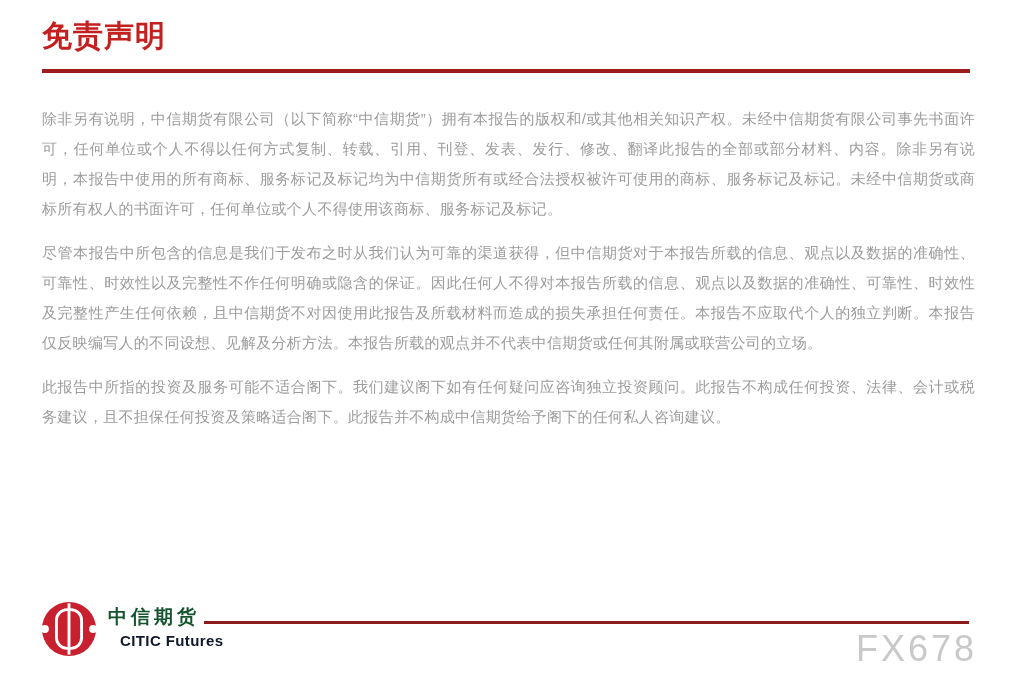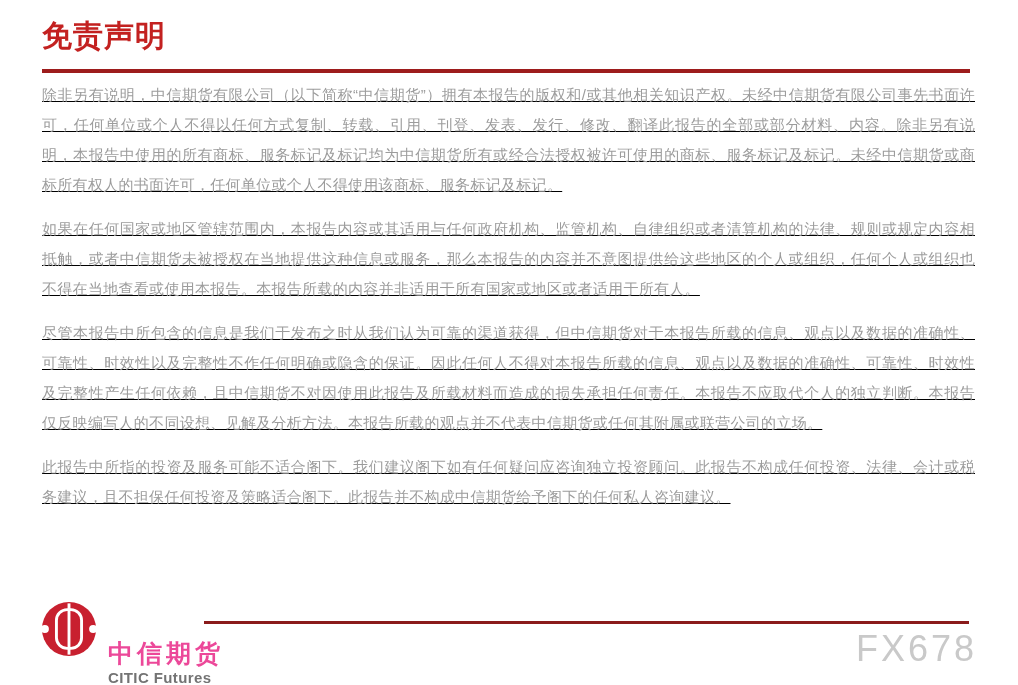--- a/index.html
+++ b/index.html
@@ -25,23 +25,22 @@
     position: absolute;
     left: 42px;
     top: 69px;
     width: 928px;
     height: 4px;
     background: var(--rule-red, #9d1c1c);
   }
   .body {
     position: absolute;
     left: 42px;
-    top: 80px;
+    top: 104px;
     width: 933px;
-    text-decoration: underline;
   }
   .body p {
     margin: 0 0 14px 0;
     font-size: 15px;
     line-height: 30px;
     color: var(--body-gray, #9c9c9c);
     text-align: justify;
     letter-spacing: 0.3px;
   }
   .footer-logo {
@@ -49,34 +48,34 @@
     left: 40px;
     top: 600px;
     display: flex;
     align-items: flex-start;
   }
   .logo-mark { width: 58px; height: 58px; flex: 0 0 auto; }
   .logo-text { margin-left: 10px; padding-top: 1px; }
   .logo-cn {
     font-family: "DejaVu Serif", "Liberation Serif", serif;
     font-weight: bold;
-    font-size: 25px;
+    font-size: 19px;
     line-height: 31px;
-    color: #ec4899;
+    color: #14532d;
     letter-spacing: 4px;
     white-space: nowrap;
-    margin-top: 37px;
   }
   .logo-en {
     font-weight: bold;
     font-size: 15px;
     line-height: 18px;
-    color: #737373;
+    color: #0f172a;
     letter-spacing: 0.4px;
     white-space: nowrap;
+    margin-left: 12px;
   }
   .footer-rule {
     position: absolute;
     left: 204px;
     top: 621px;
     width: 765px;
     height: 3px;
     background: var(--footer-rule, #8a1b1b);
   }
   .watermark {
@@ -92,21 +91,20 @@
 </head>
 <body>
 
 <div class="page">
 
   <h1 class="title">免责声明</h1>
   <div class="title-rule"></div>
 
   <div class="body">
     <p>除非另有说明，中信期货有限公司（以下简称“中信期货”）拥有本报告的版权和/或其他相关知识产权。未经中信期货有限公司事先书面许可，任何单位或个人不得以任何方式复制、转载、引用、刊登、发表、发行、修改、翻译此报告的全部或部分材料、内容。除非另有说明，本报告中使用的所有商标、服务标记及标记均为中信期货所有或经合法授权被许可使用的商标、服务标记及标记。未经中信期货或商标所有权人的书面许可，任何单位或个人不得使用该商标、服务标记及标记。</p>
-    <p>如果在任何国家或地区管辖范围内，本报告内容或其适用与任何政府机构、监管机构、自律组织或者清算机构的法律、规则或规定内容相抵触，或者中信期货未被授权在当地提供这种信息或服务，那么本报告的内容并不意图提供给这些地区的个人或组织，任何个人或组织也不得在当地查看或使用本报告。本报告所载的内容并非适用于所有国家或地区或者适用于所有人。</p>
     <p>尽管本报告中所包含的信息是我们于发布之时从我们认为可靠的渠道获得，但中信期货对于本报告所载的信息、观点以及数据的准确性、可靠性、时效性以及完整性不作任何明确或隐含的保证。因此任何人不得对本报告所载的信息、观点以及数据的准确性、可靠性、时效性及完整性产生任何依赖，且中信期货不对因使用此报告及所载材料而造成的损失承担任何责任。本报告不应取代个人的独立判断。本报告仅反映编写人的不同设想、见解及分析方法。本报告所载的观点并不代表中信期货或任何其附属或联营公司的立场。</p>
     <p>此报告中所指的投资及服务可能不适合阁下。我们建议阁下如有任何疑问应咨询独立投资顾问。此报告不构成任何投资、法律、会计或税务建议，且不担保任何投资及策略适合阁下。此报告并不构成中信期货给予阁下的任何私人咨询建议。</p>
   </div>
 
   <div class="footer-logo">
     <svg class="logo-mark" viewBox="-30 -30 60 60" xmlns="http://www.w3.org/2000/svg" aria-hidden="true">
       <circle cx="0" cy="0" r="28" fill="#c8202f"></circle>
       <rect x="-13" y="-20" width="26" height="40" rx="11" ry="11" fill="none" stroke="#ffffff" stroke-width="3"></rect>
       <line x1="0" y1="-26.5" x2="0" y2="26.5" stroke="#ffffff" stroke-width="3"></line>
       <circle cx="-25" cy="0" r="4.2" fill="#ffffff"></circle>

